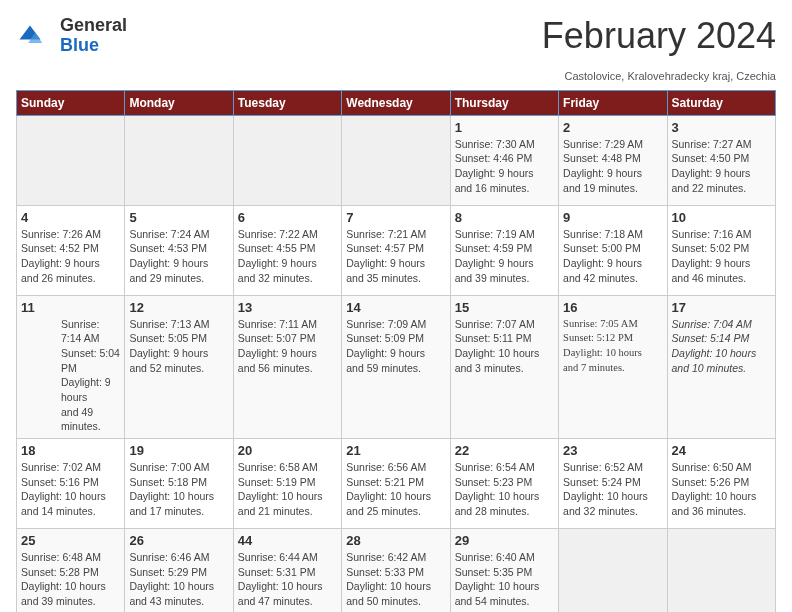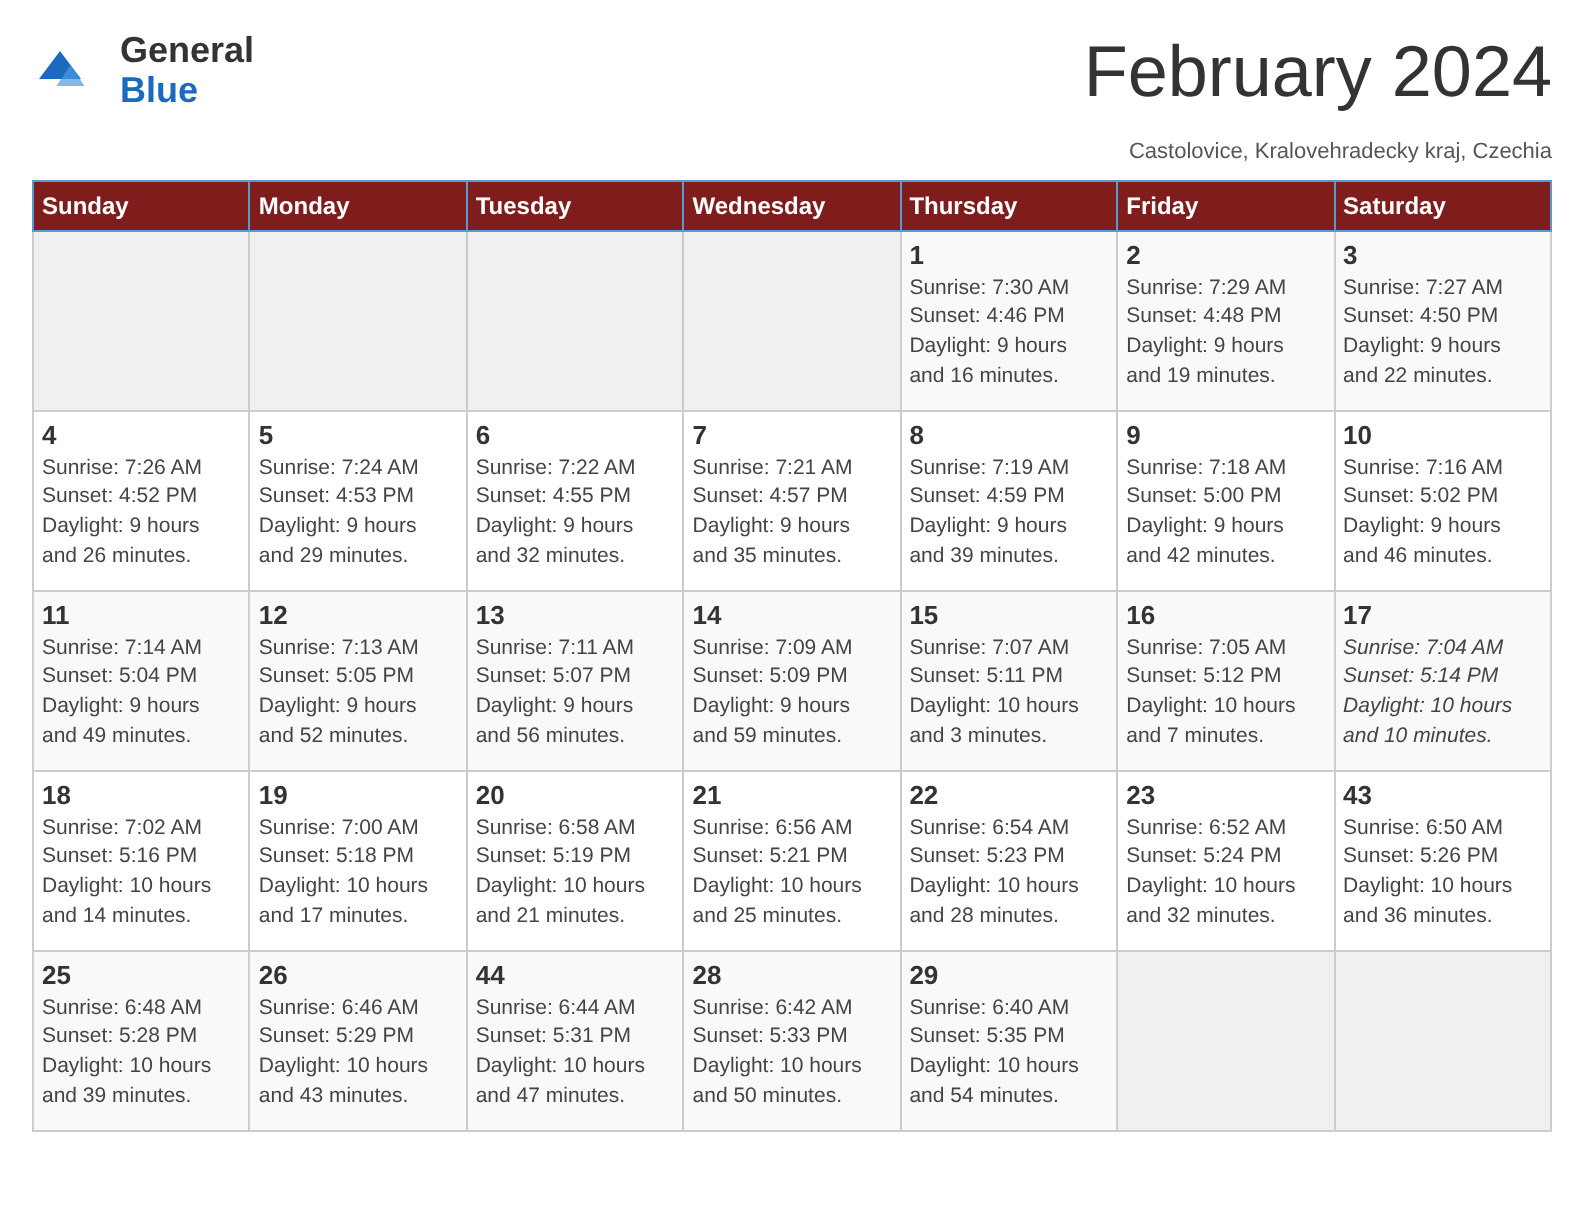--- a/index.html
+++ b/index.html
@@ -197,21 +197,21 @@
           <span class="day-num">10</span>
           <div class="day-info" style="white-space: pre-line;">Sunrise: 7:16 AM
 Sunset: 5:02 PM
 Daylight: 9 hours
 and 46 minutes.</div>
         </td>
       </tr>
       <tr>
         <td>
           <span class="day-num">11</span>
-          <div class="day-info" style="white-space: pre-line;">Sunrise: 7:14 AM
+          <div class="day-info" style="white-space: pre-line; margin-left: 40px;">Sunrise: 7:14 AM
 Sunset: 5:04 PM
 Daylight: 9 hours
 and 49 minutes.</div>
         </td>
         <td>
           <span class="day-num">12</span>
           <div class="day-info" style="white-space: pre-line;">Sunrise: 7:13 AM
 Sunset: 5:05 PM
 Daylight: 9 hours
 and 52 minutes.</div>
@@ -232,21 +232,21 @@
         </td>
         <td>
           <span class="day-num">15</span>
           <div class="day-info" style="white-space: pre-line;">Sunrise: 7:07 AM
 Sunset: 5:11 PM
 Daylight: 10 hours
 and 3 minutes.</div>
         </td>
         <td>
           <span class="day-num">16</span>
-          <div class="day-info" style="white-space: pre-line;">Sunrise: 7:05 AM
+          <div class="day-info" style="white-space: pre-line; font-family: Liberation Serif, serif;">Sunrise: 7:05 AM
 Sunset: 5:12 PM
 Daylight: 10 hours
 and 7 minutes.</div>
         </td>
         <td>
           <span class="day-num">17</span>
           <div class="day-info" style="white-space: pre-line; font-style: italic;">Sunrise: 7:04 AM
 Sunset: 5:14 PM
 Daylight: 10 hours
 and 10 minutes.</div>
@@ -289,21 +289,21 @@
 and 28 minutes.</div>
         </td>
         <td>
           <span class="day-num">23</span>
           <div class="day-info" style="white-space: pre-line;">Sunrise: 6:52 AM
 Sunset: 5:24 PM
 Daylight: 10 hours
 and 32 minutes.</div>
         </td>
         <td>
-          <span class="day-num">43</span>
+          <span class="day-num">24</span>
           <div class="day-info" style="white-space: pre-line;">Sunrise: 6:50 AM
 Sunset: 5:26 PM
 Daylight: 10 hours
 and 36 minutes.</div>
         </td>
       </tr>
       <tr>
         <td>
           <span class="day-num">25</span>
           <div class="day-info" style="white-space: pre-line;">Sunrise: 6:48 AM

